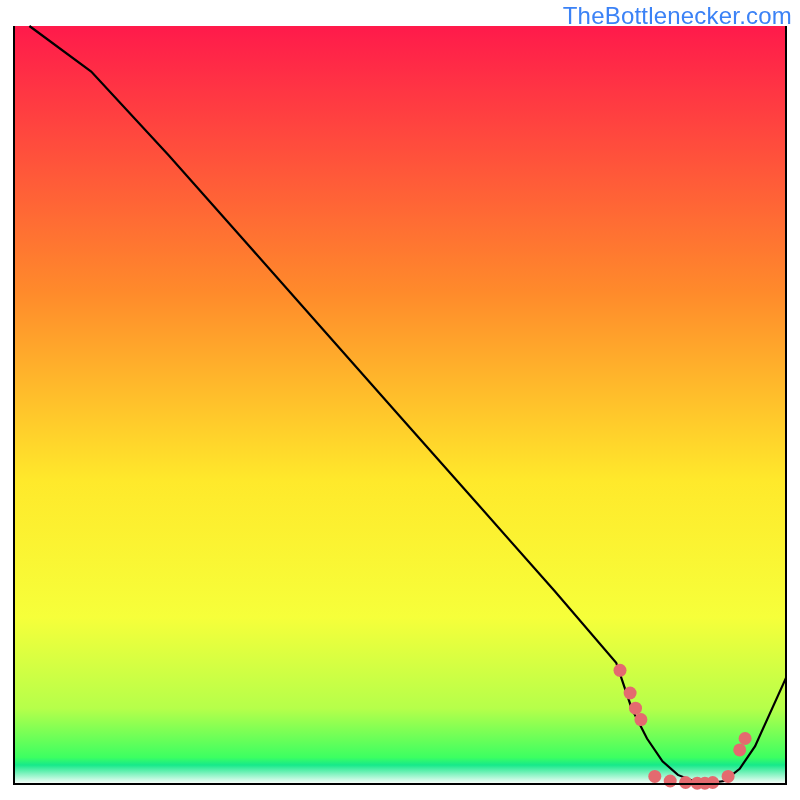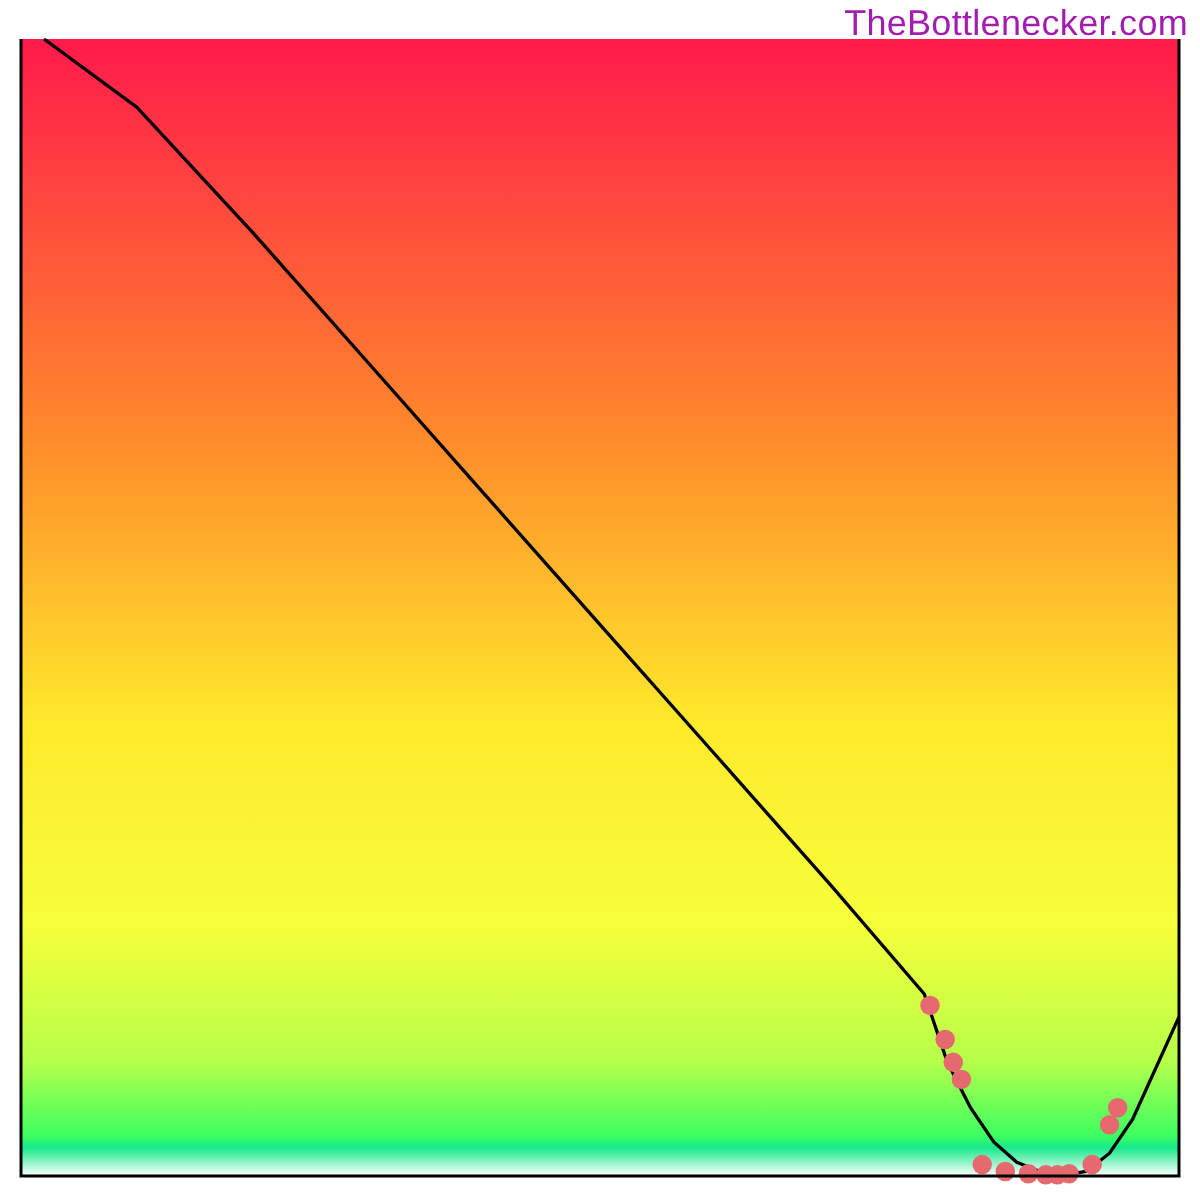--- a/index.html
+++ b/index.html
@@ -14,21 +14,21 @@
   .canvas {
     position: relative;
     width: 800px;
     height: 800px;
   }
   .watermark {
     position: absolute;
     top: 2px;
     right: 8px;
     font-size: 24px;
-    color: #a21caf;
+    color: #3b82f6;
     font-weight: 400;
     letter-spacing: 0.2px;
   }
   svg {
     position: absolute;
     top: 0;
     left: 0;
   }
 </style>
 </head>

